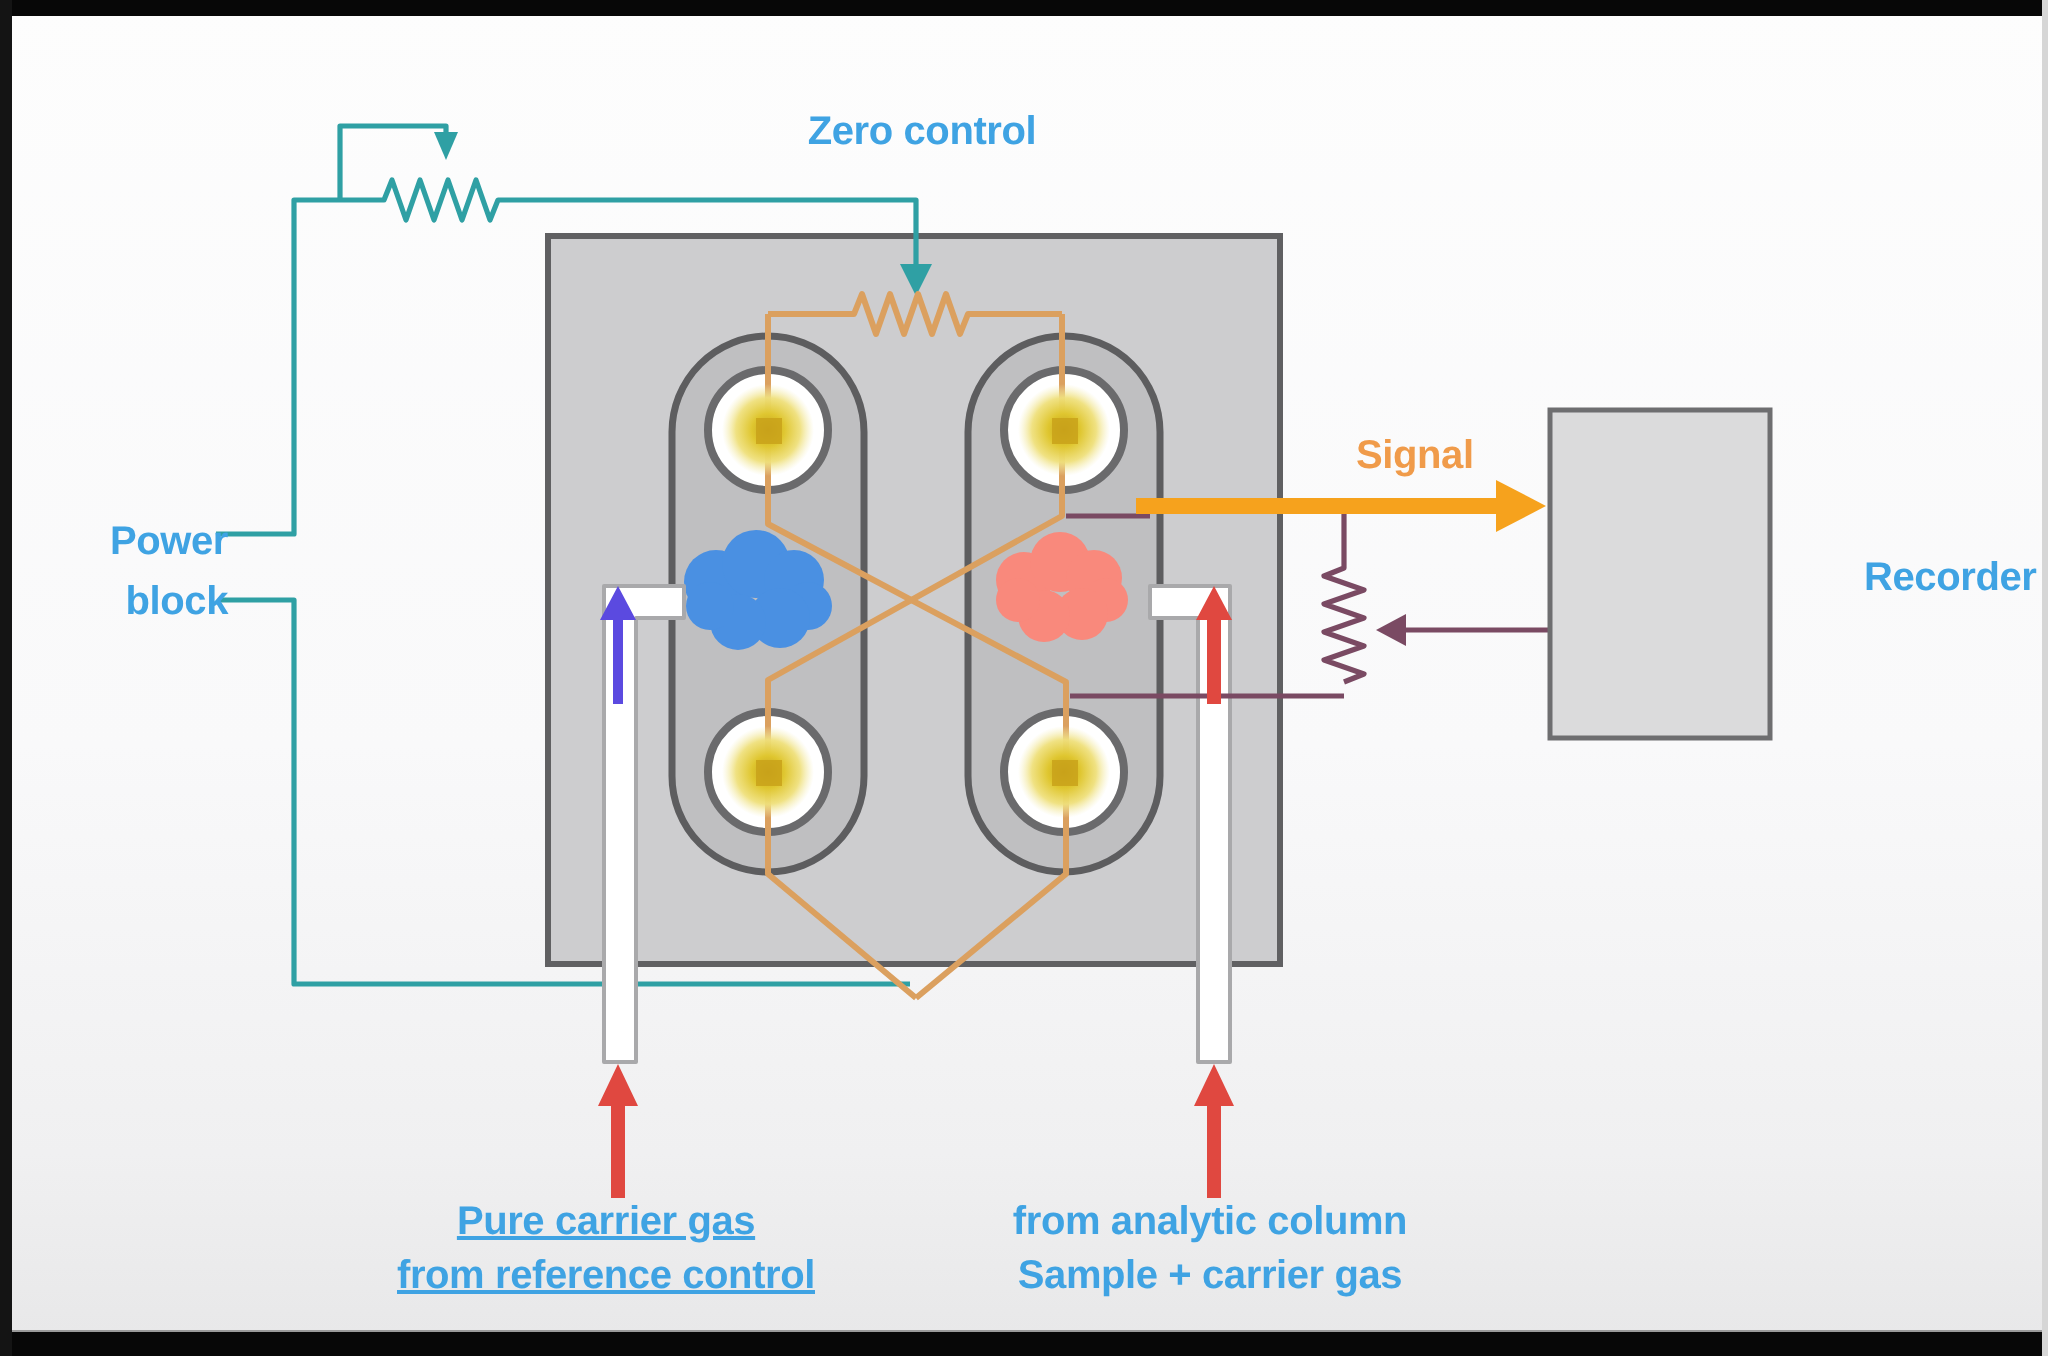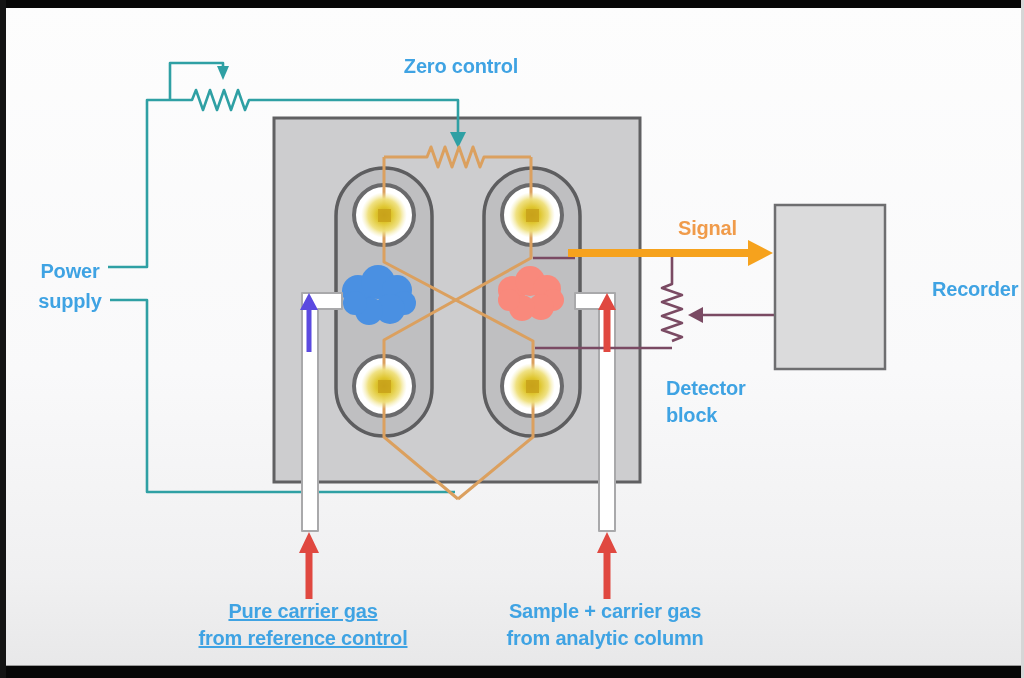--- a/index.html
+++ b/index.html
@@ -114,46 +114,42 @@
     <path class="sigL" d="M568,253 H750"></path>
     <polygon class="sigF" points="748,240 748,266 773,253"></polygon>
 
     <rect x="775" y="205" width="110" height="164" class="recorderR"></rect>
   </svg>
 
   <div class="lbl center" id="zero-control-label" style="left:461px;top:53px;">
     <span>Zero control</span>
   </div>
 
-  <div class="lbl" style="left:26px;top:256px;width:88px;text-align:center;line-height:30px;">
+  <div class="lbl" style="left:26px;top:256px;width:88px;text-align:right;line-height:30px;">
     <span class="ln">Power</span>
-    <span class="ln">supply</span>
+    <span class="ln">block</span>
   </div>
 
   <div class="lbl" id="signal-label" style="left:638px;top:215px;">
     <span>Signal</span>
   </div>
 
   <div class="lbl" style="left:905px;top:276px;margin-left:27px;">
     <span>Recorder</span>
   </div>
 
-  <div class="lbl" style="left:666px;top:375px;line-height:27px;">
-    <span class="ln">Detector</span>
-    <span class="ln">block</span>
-  </div>
 
   <div class="lbl center" style="left:303px;top:598px;text-decoration:underline;">
     <span class="ln">Pure carrier gas</span>
     <span class="ln">from reference control</span>
   </div>
 
   <div class="lbl center" style="left:605px;top:598px;">
+    <span class="ln">from analytic column</span>
     <span class="ln">Sample + carrier gas</span>
-    <span class="ln">from analytic column</span>
   </div>
 
   <div class="frame" style="left:0;top:0;width:1024px;height:8px;"></div>
   <div class="frame" style="left:0;top:666px;width:1024px;height:12px;"></div>
   <div style="position:absolute;left:0;top:665px;width:1024px;height:1px;background:#9a9a9a;"></div>
   <div class="frame" style="left:0;top:0;width:6px;height:678px;background:#141414;"></div>
   <div style="position:absolute;left:1021px;top:0;width:3px;height:678px;background:#d6d6d6;"></div>
 </div>
 
 </body></html>

